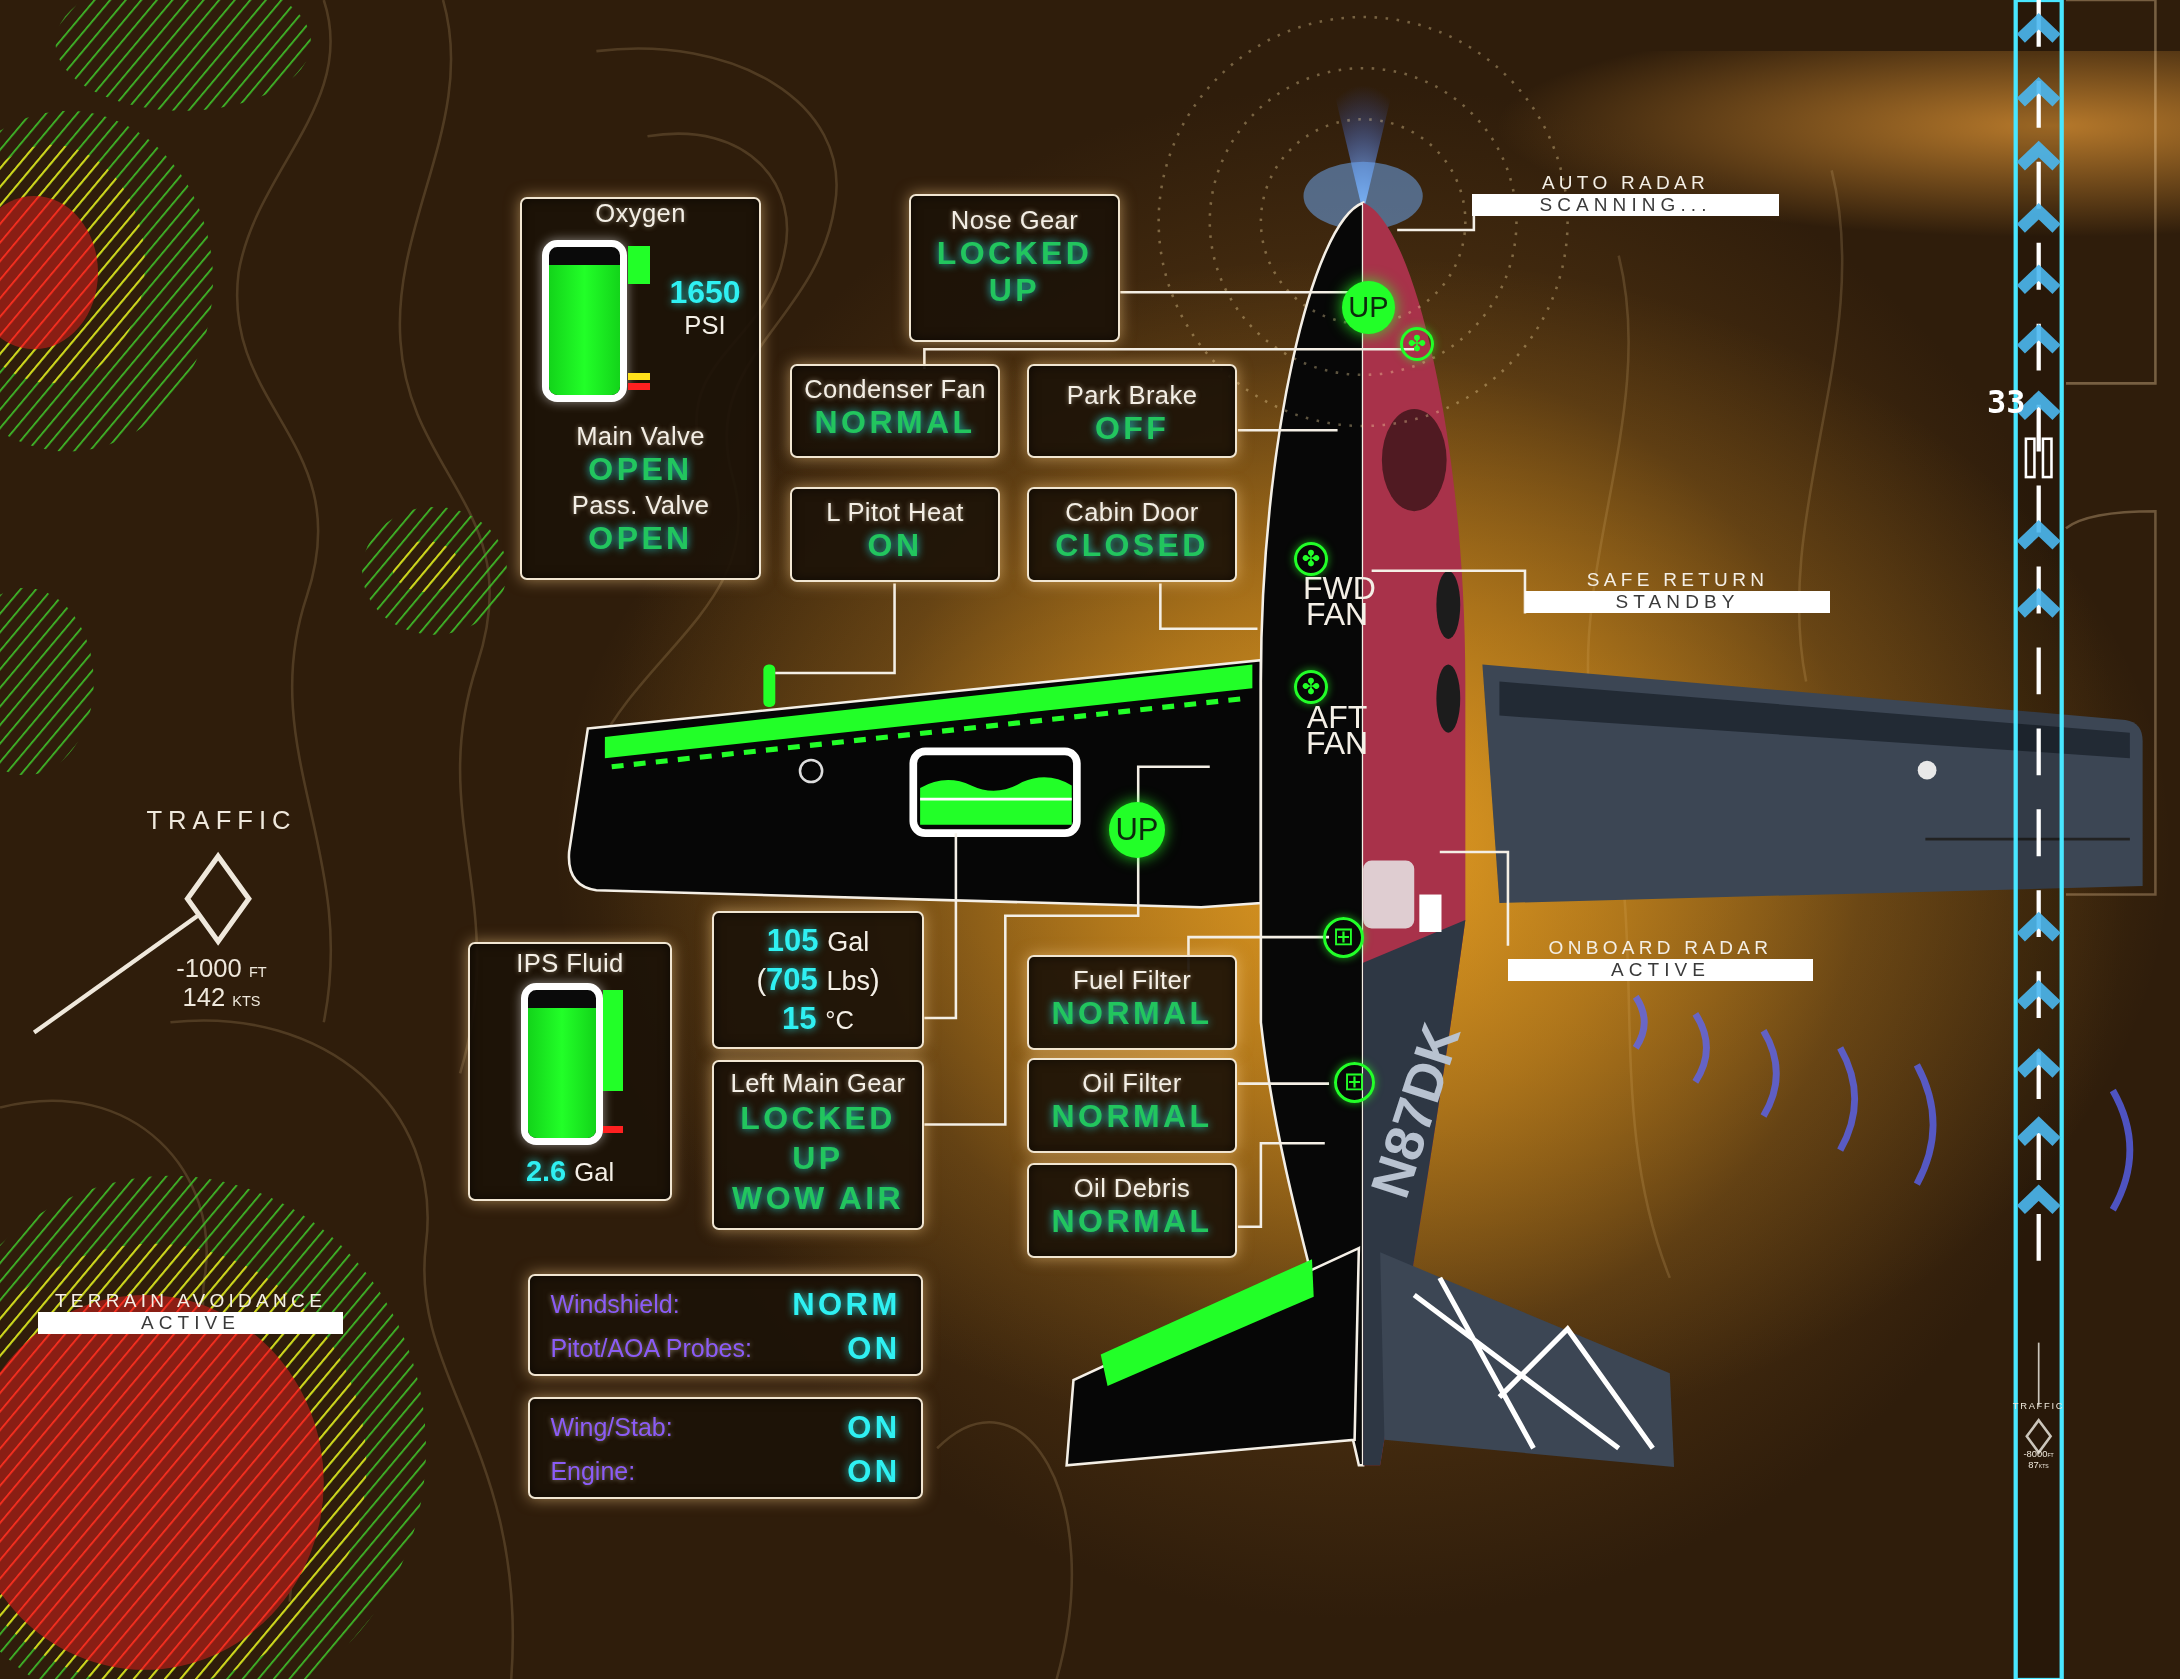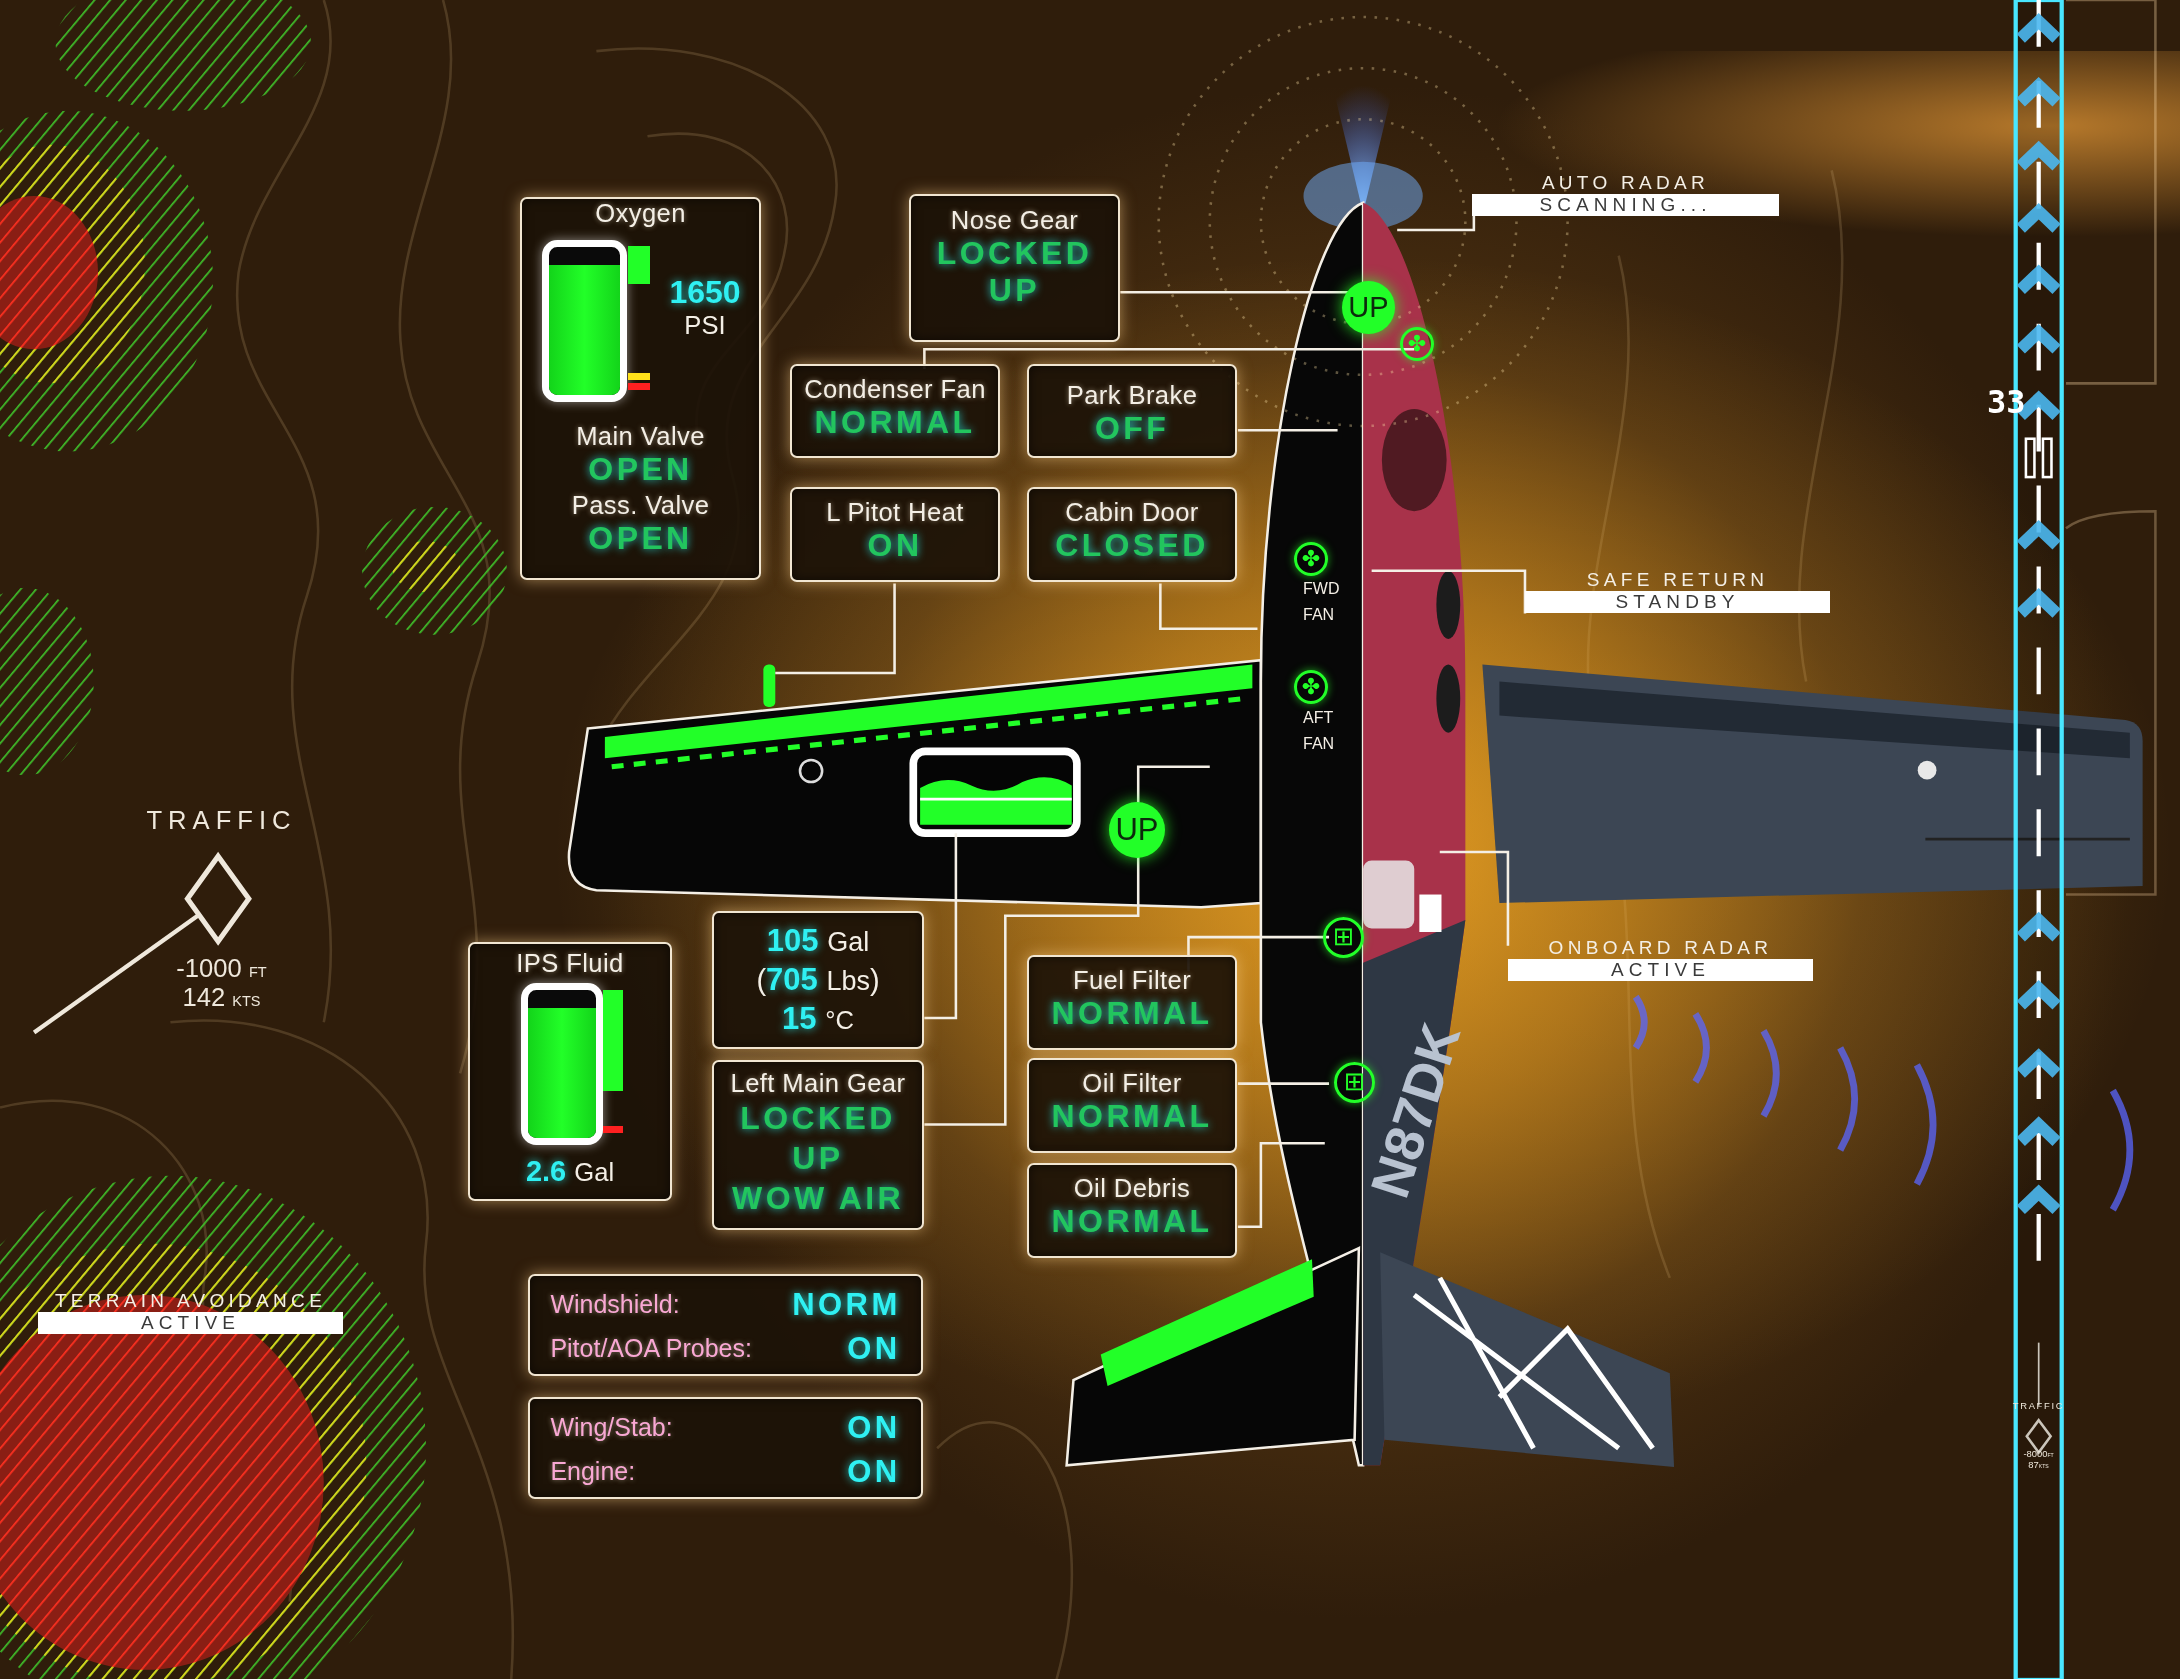--- a/index.html
+++ b/index.html
@@ -21,29 +21,29 @@
   }
   .lbl { display:block; font-size:25.6px; color:#f4efe6; letter-spacing:0.4px; text-shadow:0 0 5.1px rgba(255,240,210,0.5); }
   .val { display:block; font-size:32px; font-weight:bold; letter-spacing:3.4px; color:#22c55e;
          text-shadow:0 0 8.5px rgba(40,240,240,0.8); line-height:1.15; }
   .num { font-weight:bold; color:#2ff0f2; text-shadow:0 0 8.5px rgba(40,240,240,0.8); }
   .unit { color:#f4efe6; font-weight:normal; }
   .gauge { position:absolute; box-sizing:border-box; border:7.7px solid #ffffff; border-radius:15.3px; background:#0a0a0a; overflow:hidden; box-shadow:0 0 10.2px rgba(255,255,255,0.5); }
   .gauge .fill { position:absolute; left:0; right:0; bottom:0; background:linear-gradient(90deg,#13d41a,#22ff28,#13d41a); }
   .tick { position:absolute; }
   .row { display:flex; justify-content:space-between; align-items:center; padding:0 20.4px; height:44px; }
-  .row .k { font-size:25px; color:#f9a8d4; text-shadow:0 0 5.1px rgba(255,240,210,0.5); }
+  .row .k { font-size:25px; color:#8b5cf6; text-shadow:0 0 5.1px rgba(255,240,210,0.5); }
   .row .v { font-size:31px; font-weight:bold; letter-spacing:3.4px; color:#2ff0f2; text-shadow:0 0 8.5px rgba(40,240,240,0.8); }
   .tag { position:absolute; text-align:center; }
   .tag .t1 { display:block; font-size:19px; letter-spacing:4.3px; color:#f4efe6; }
   .tag .t2 { display:block; background:#ffffff; color:#3a3a3a; font-size:19px; letter-spacing:5.1px; line-height:22px; }
   .traffic { position:absolute; text-align:center; color:#efe8dc; }
   .green-badge { position:absolute; border-radius:50%; background:#22ff28; color:#0c2a0c; font-size:31px; text-align:center; box-shadow:0 0 15.3px rgba(40,255,40,0.8); }
   .fan-icon { position:absolute; border:3.4px solid #22ff28; border-radius:50%; box-sizing:border-box; color:#22ff28; text-align:center; box-shadow:0 0 8.5px rgba(40,255,40,0.6); }
-  .fan-label { position:absolute; font-size:16px; color:#f4efe6; text-align:left; line-height:25.6px; }
+  .fan-label { position:absolute; font-size:32px; color:#f4efe6; text-align:center; line-height:25.6px; }
   .runway-num { position:absolute; color:#fff; font-family:"DejaVu Sans Mono", monospace; font-size:32px; font-weight:bold; }
 </style>
 </head>
 <body>
 
 <div class="bg-top-glow"></div>
 
 <svg class="layer" width="2181" height="1680" viewBox="0 0 2560 1972">
   <defs>
     <pattern id="hatchG" width="14" height="14" patternUnits="userSpaceOnUse" patternTransform="rotate(40)">

